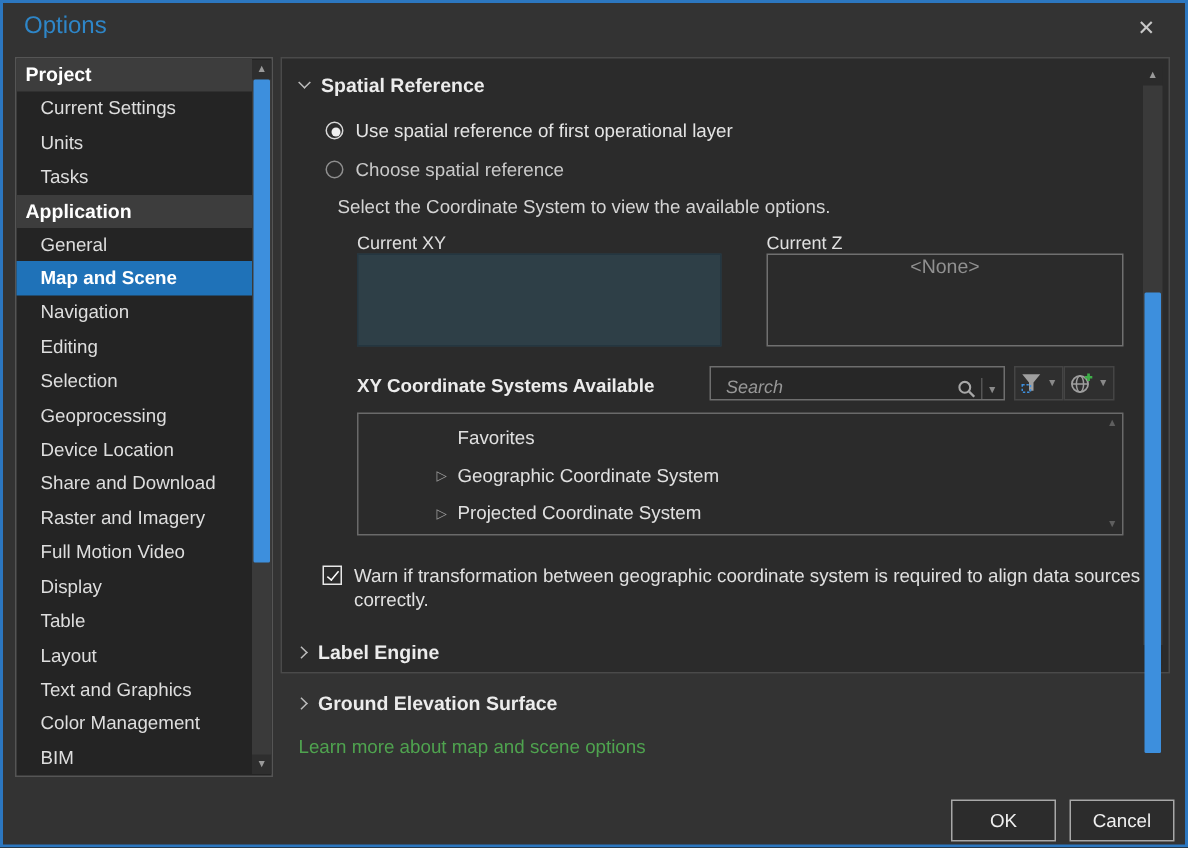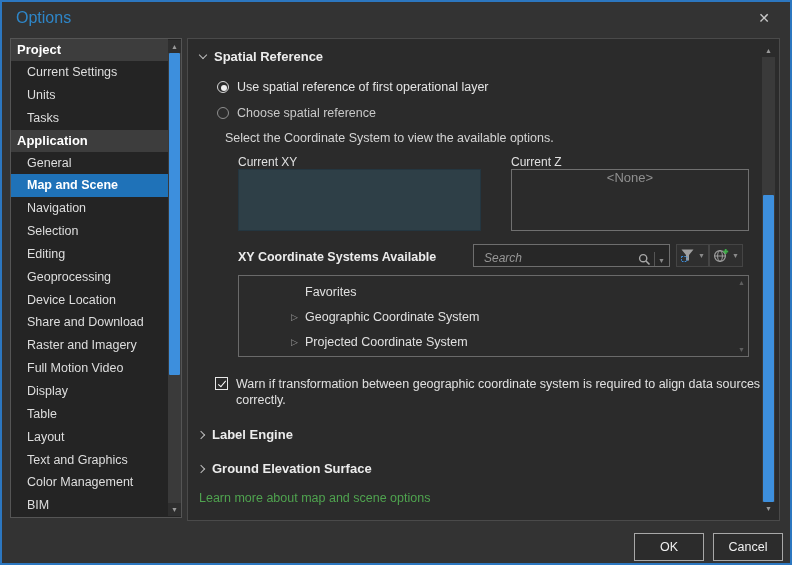--- a/index.html
+++ b/index.html
@@ -18,21 +18,21 @@
   .side-header{height:22px;line-height:22px;background:#3d3d3d;color:#ffffff;font-size:13px;font-weight:600;padding-left:6px;}
   .side-item{height:23px;line-height:23px;padding-left:16px;color:#dedede;cursor:pointer;white-space:nowrap;overflow:hidden;}
   .side-item.selected{background:#1f72b8;color:#fff;font-weight:700;}
   
   .vscroll{position:absolute;top:1px;bottom:1px;width:13px;display:flex;flex-direction:column;background:#2e2e2e;}
   .sidebar .vscroll{right:0;}
   .sb-arrow{height:13px;text-align:center;font-size:7px;line-height:13px;color:#9a9a9a;cursor:pointer;}
   .sb-track{flex:1;position:relative;background:#3a3a3a;}
   .sb-thumb{position:absolute;left:1px;right:1px;background:#3d8fdd;border-radius:1px;cursor:pointer;}
   
-  .panel{position:absolute;left:185px;top:36px;width:593px;height:483px;background:#2b2b2b;border:1px solid #4a4a4a;}
+  .panel{position:absolute;left:185px;top:36px;width:593px;height:411px;background:#2b2b2b;border:1px solid #4a4a4a;}
   .panel .vscroll{right:4px;top:5px;bottom:5px;background:#2b2b2b;}
   .sec-header{position:absolute;display:flex;align-items:center;gap:8px;font-size:13px;font-weight:700;color:#ececec;cursor:pointer;}
   .chev{width:6px;height:6px;border-right:1.6px solid #bdbdbd;border-bottom:1.6px solid #bdbdbd;display:inline-block;}
   .chev.down{transform:rotate(45deg);margin-top:-4px;}
   .chev.right{transform:rotate(-45deg);margin-left:-2px;}
   .radio-row{position:absolute;display:flex;align-items:center;gap:8px;cursor:pointer;}
   .radio{width:12px;height:12px;border-radius:50%;border:1px solid #d8d8d8;position:relative;flex:0 0 auto;}
   .radio.off{border-color:#8f8f8f;}
   .radio.on::after{content:"";position:absolute;left:3px;top:3px;width:6px;height:6px;border-radius:50%;background:#efefef;}
   .hint{position:absolute;color:#d4d4d4;}
@@ -73,22 +73,22 @@
   <div class="sidebar">
     <div class="side-list">
       <div class="side-header">Project</div>
       <div class="side-item">Current Settings</div>
       <div class="side-item">Units</div>
       <div class="side-item">Tasks</div>
       <div class="side-header">Application</div>
       <div class="side-item">General</div>
       <div class="side-item selected">Map and Scene</div>
       <div class="side-item">Navigation</div>
+      <div class="side-item">Editing</div>
       <div class="side-item">Selection</div>
-      <div class="side-item">Editing</div>
       <div class="side-item">Geoprocessing</div>
       <div class="side-item">Device Location</div>
       <div class="side-item">Share and Download</div>
       <div class="side-item">Raster and Imagery</div>
       <div class="side-item">Full Motion Video</div>
       <div class="side-item">Display</div>
       <div class="side-item">Table</div>
       <div class="side-item">Layout</div>
       <div class="side-item">Text and Graphics</div>
       <div class="side-item">Color Management</div>

